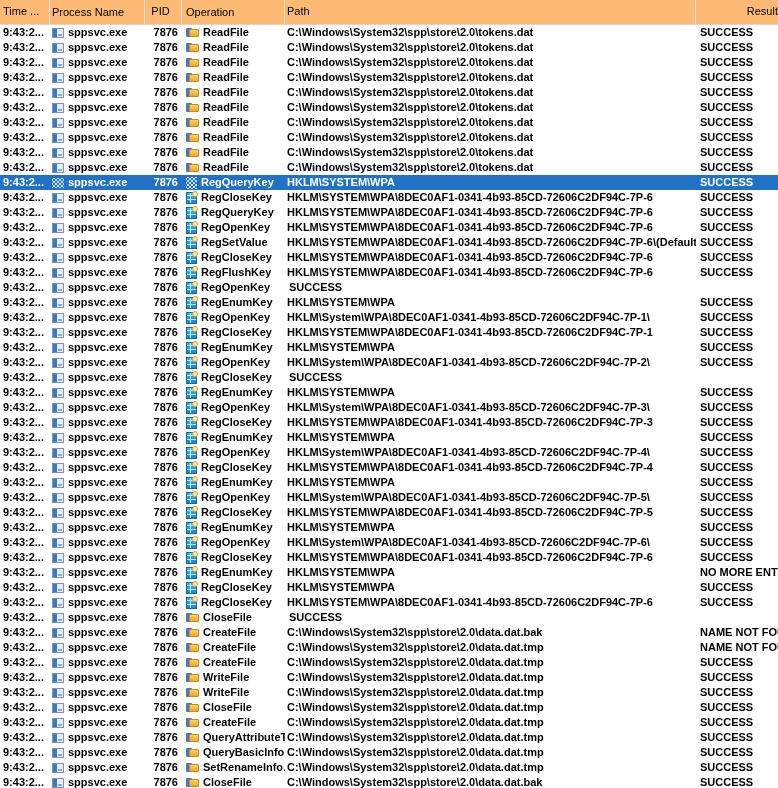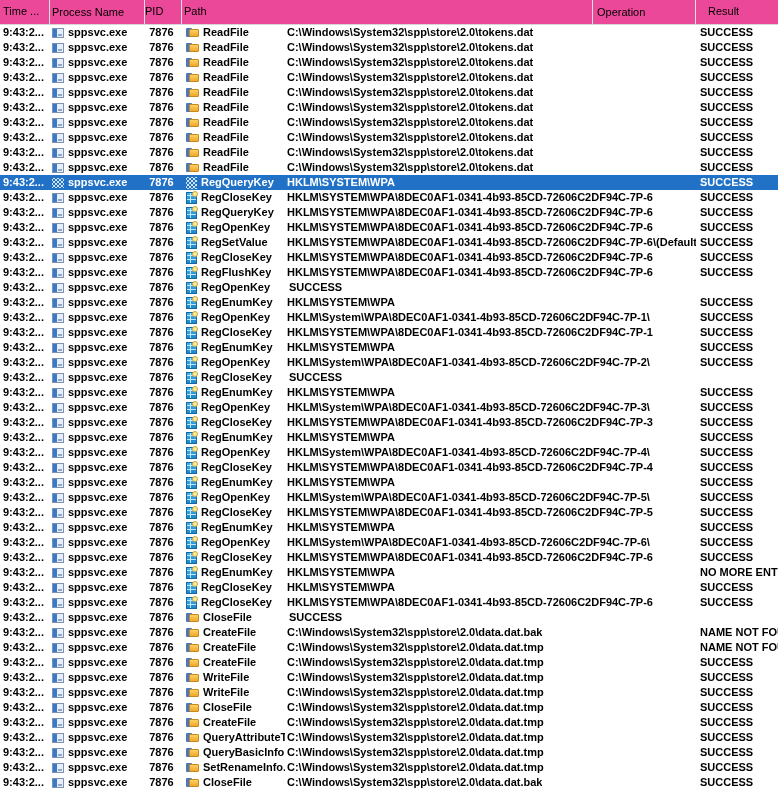--- a/index.html
+++ b/index.html
@@ -7,45 +7,45 @@
     width:778px;height:788px;overflow:hidden;background:#ffffff;
     font-family:"Liberation Sans","DejaVu Sans",sans-serif;
     font-size:11px;color:#000;
     -webkit-font-smoothing:antialiased;
   }
   .app{position:relative;width:778px;height:788px;overflow:hidden;background:#fff;}
 
   
   .hdr{
     position:absolute;top:0;left:0;right:0;height:25px;
-    display:flex;background:#ec4899;border-bottom:1px solid #d6d6d6;
+    display:flex;background:#fdba74;border-bottom:1px solid #d6d6d6;
     box-sizing:border-box;
   }
   .hcell{
     box-sizing:border-box;height:100%;line-height:23px;
     border-right:1px solid #e2e2e2;overflow:hidden;white-space:nowrap;
     padding-left:8px;flex:none;
   }
   .hcell.c-time{width:50px;}
   .hcell.c-proc{width:95px;text-align:center;}
-  .hcell.c-pid{width:37px;text-align:left;padding-left:0;padding-right:5px;}
+  .hcell.c-pid{width:37px;text-align:center;padding-left:0;padding-right:5px;}
   .hcell.c-op{width:103px;}
   .hcell.c-path{width:411px;}
-  .hcell.c-result{flex:1;border-right:none;padding-left:12px;}
+  .hcell.c-result{flex:1;border-right:none;padding-left:12px;text-align:right;}
 
   
   .list{position:absolute;top:25px;left:0;right:0;bottom:0;overflow:hidden;}
   .row{
     display:flex;height:15px;line-height:15px;white-space:nowrap;
     background:#fff;color:#000;font-weight:bold;
   }
   .cell{box-sizing:border-box;flex:none;overflow:hidden;white-space:nowrap;height:15px;}
   .c-time{width:50px;padding-left:3px;}
   .c-proc{width:95px;display:flex;align-items:center;padding-left:2px;}
-  .c-pid{width:37px;text-align:center;padding-right:4px;}
+  .c-pid{width:37px;text-align:right;padding-right:4px;}
   .c-op{width:103px;display:flex;align-items:center;padding-left:4px;}
   .c-path{width:411px;padding-left:2px;}
   .c-result{flex:1;padding-left:4px;}
   .icon{flex:none;display:inline-block;margin-right:4px;}
   .txt{overflow:hidden;white-space:nowrap;}
 
   
   .icon-proc{width:12px;height:10px;position:relative;background:#e8eef8;border:1px solid #7d93b5;box-sizing:border-box;}
   .icon-proc::before{content:"";position:absolute;left:0;top:0;width:4px;height:8px;background:#3c78c8;}
   .icon-proc::after{content:"";position:absolute;right:1px;bottom:1px;width:4px;height:2px;background:#93a7c4;}
@@ -78,22 +78,22 @@
     background-size:4px 4px;background-position:0 0,2px 2px;}
 </style>
 </head>
 <body>
 
 <div class="app">
   <div class="hdr">
       <div class="hcell c-time">Time ...</div>
       <div class="hcell c-proc">Process Name</div>
       <div class="hcell c-pid">PID</div>
+      <div class="hcell c-op">Operation</div>
       <div class="hcell c-path">Path</div>
-      <div class="hcell c-op">Operation</div>
       <div class="hcell c-result">Result</div>
     </div>
   <div class="list">
       <div class="row">
     <div class="cell c-time">9:43:2...</div>
     <div class="cell c-proc">
       <span class="icon icon-proc"></span>
       <span class="txt">sppsvc.exe</span>
     </div>
     <div class="cell c-pid">7876</div>

